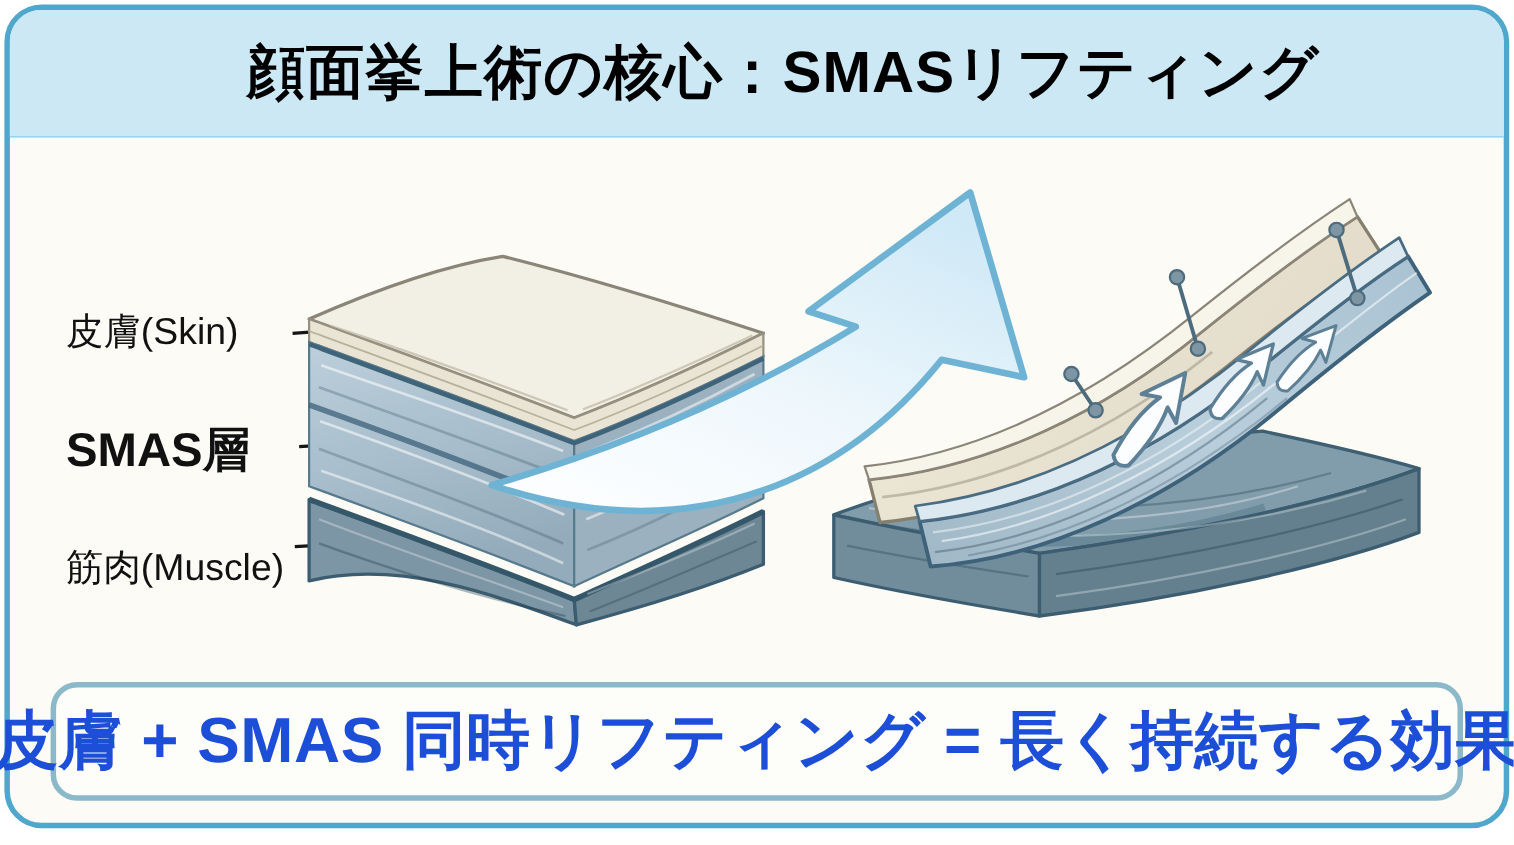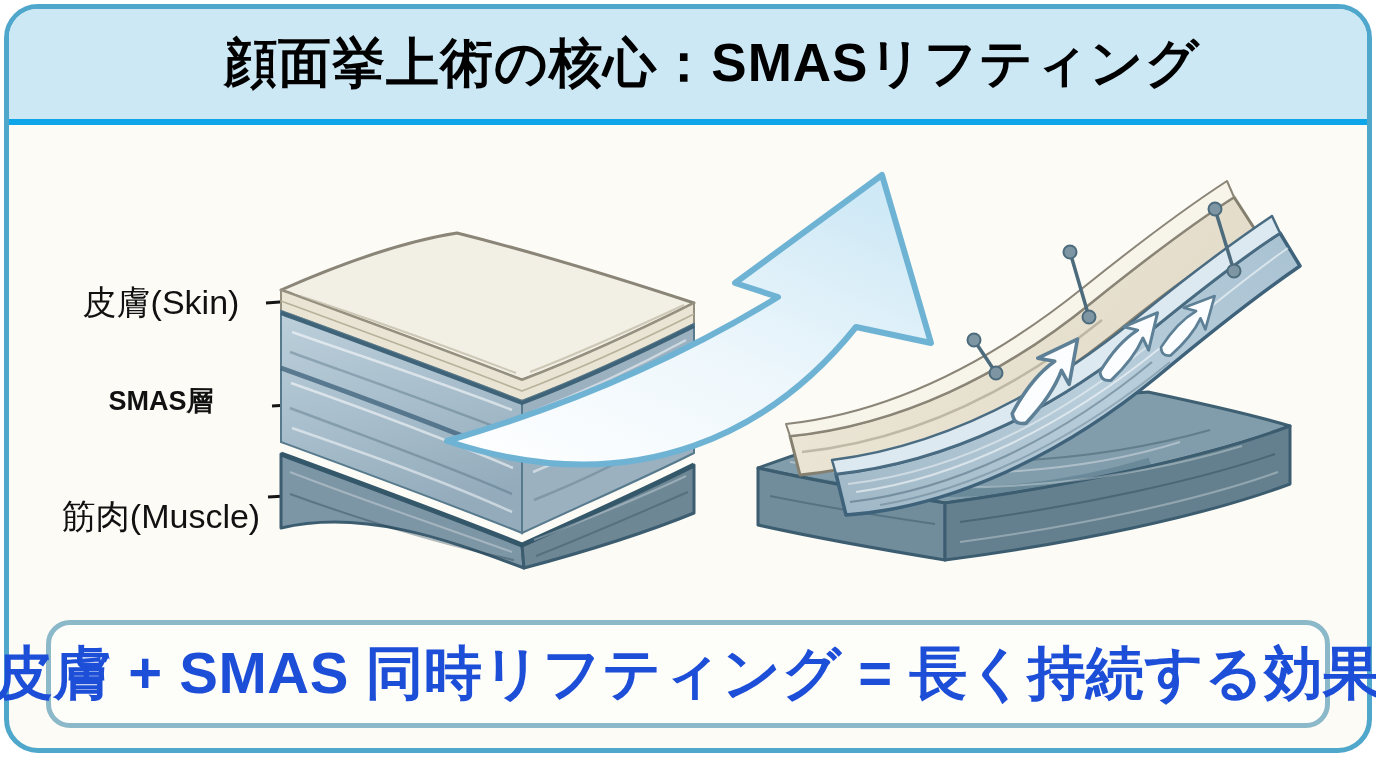--- a/index.html
+++ b/index.html
@@ -8,34 +8,34 @@
     background:#ffffff;
     font-family:"Liberation Sans","DejaVu Sans",sans-serif;
   }
   .frame{
     position:absolute;left:4px;top:4px;width:1368px;height:749px;
     box-sizing:border-box;border:5px solid #4fa7cb;border-radius:34px;
     background:#fcfbf6;
   }
   .header-band{
     position:absolute;left:0;top:0;width:100%;height:116px;
-    box-sizing:border-box;border-bottom:6px solid #0ea5e9;
+    box-sizing:border-box;border-bottom:1px solid #0ea5e9;
     border-radius:28px 28px 0 0;background:#cce8f5;
     display:flex;align-items:center;justify-content:center;padding-left:48px;
   }
   .title{
     margin:0;font-size:53px;font-weight:900;color:#000;letter-spacing:1px;
     font-family:"Liberation Sans","DejaVu Sans",sans-serif;
   }
   .illustration{position:absolute;left:0;top:0;width:1376px;height:768px;}
   .layer-label{
-    position:absolute;left:60px;width:202px;text-align:center;
+    position:absolute;left:60px;width:202px;text-align:left;
     color:#111;font-size:34px;line-height:1.1;white-space:nowrap;
   }
-  .layer-label.bold{font-weight:700;font-size:27px;}
+  .layer-label.bold{font-weight:700;font-size:43px;}
   .label-skin{top:284px;}
   .label-smas{top:387px;}
   .label-muscle{top:498px;}
   .footer-box{
     position:absolute;left:46px;top:620px;width:1284px;height:108px;
     box-sizing:border-box;border:5px solid #8bb9c9;border-radius:24px;
     background:#fdfdf9;display:flex;align-items:center;justify-content:center;
   }
   .footer-text{
     font-size:58px;font-weight:900;color:#1d4ed8;letter-spacing:0.5px;

